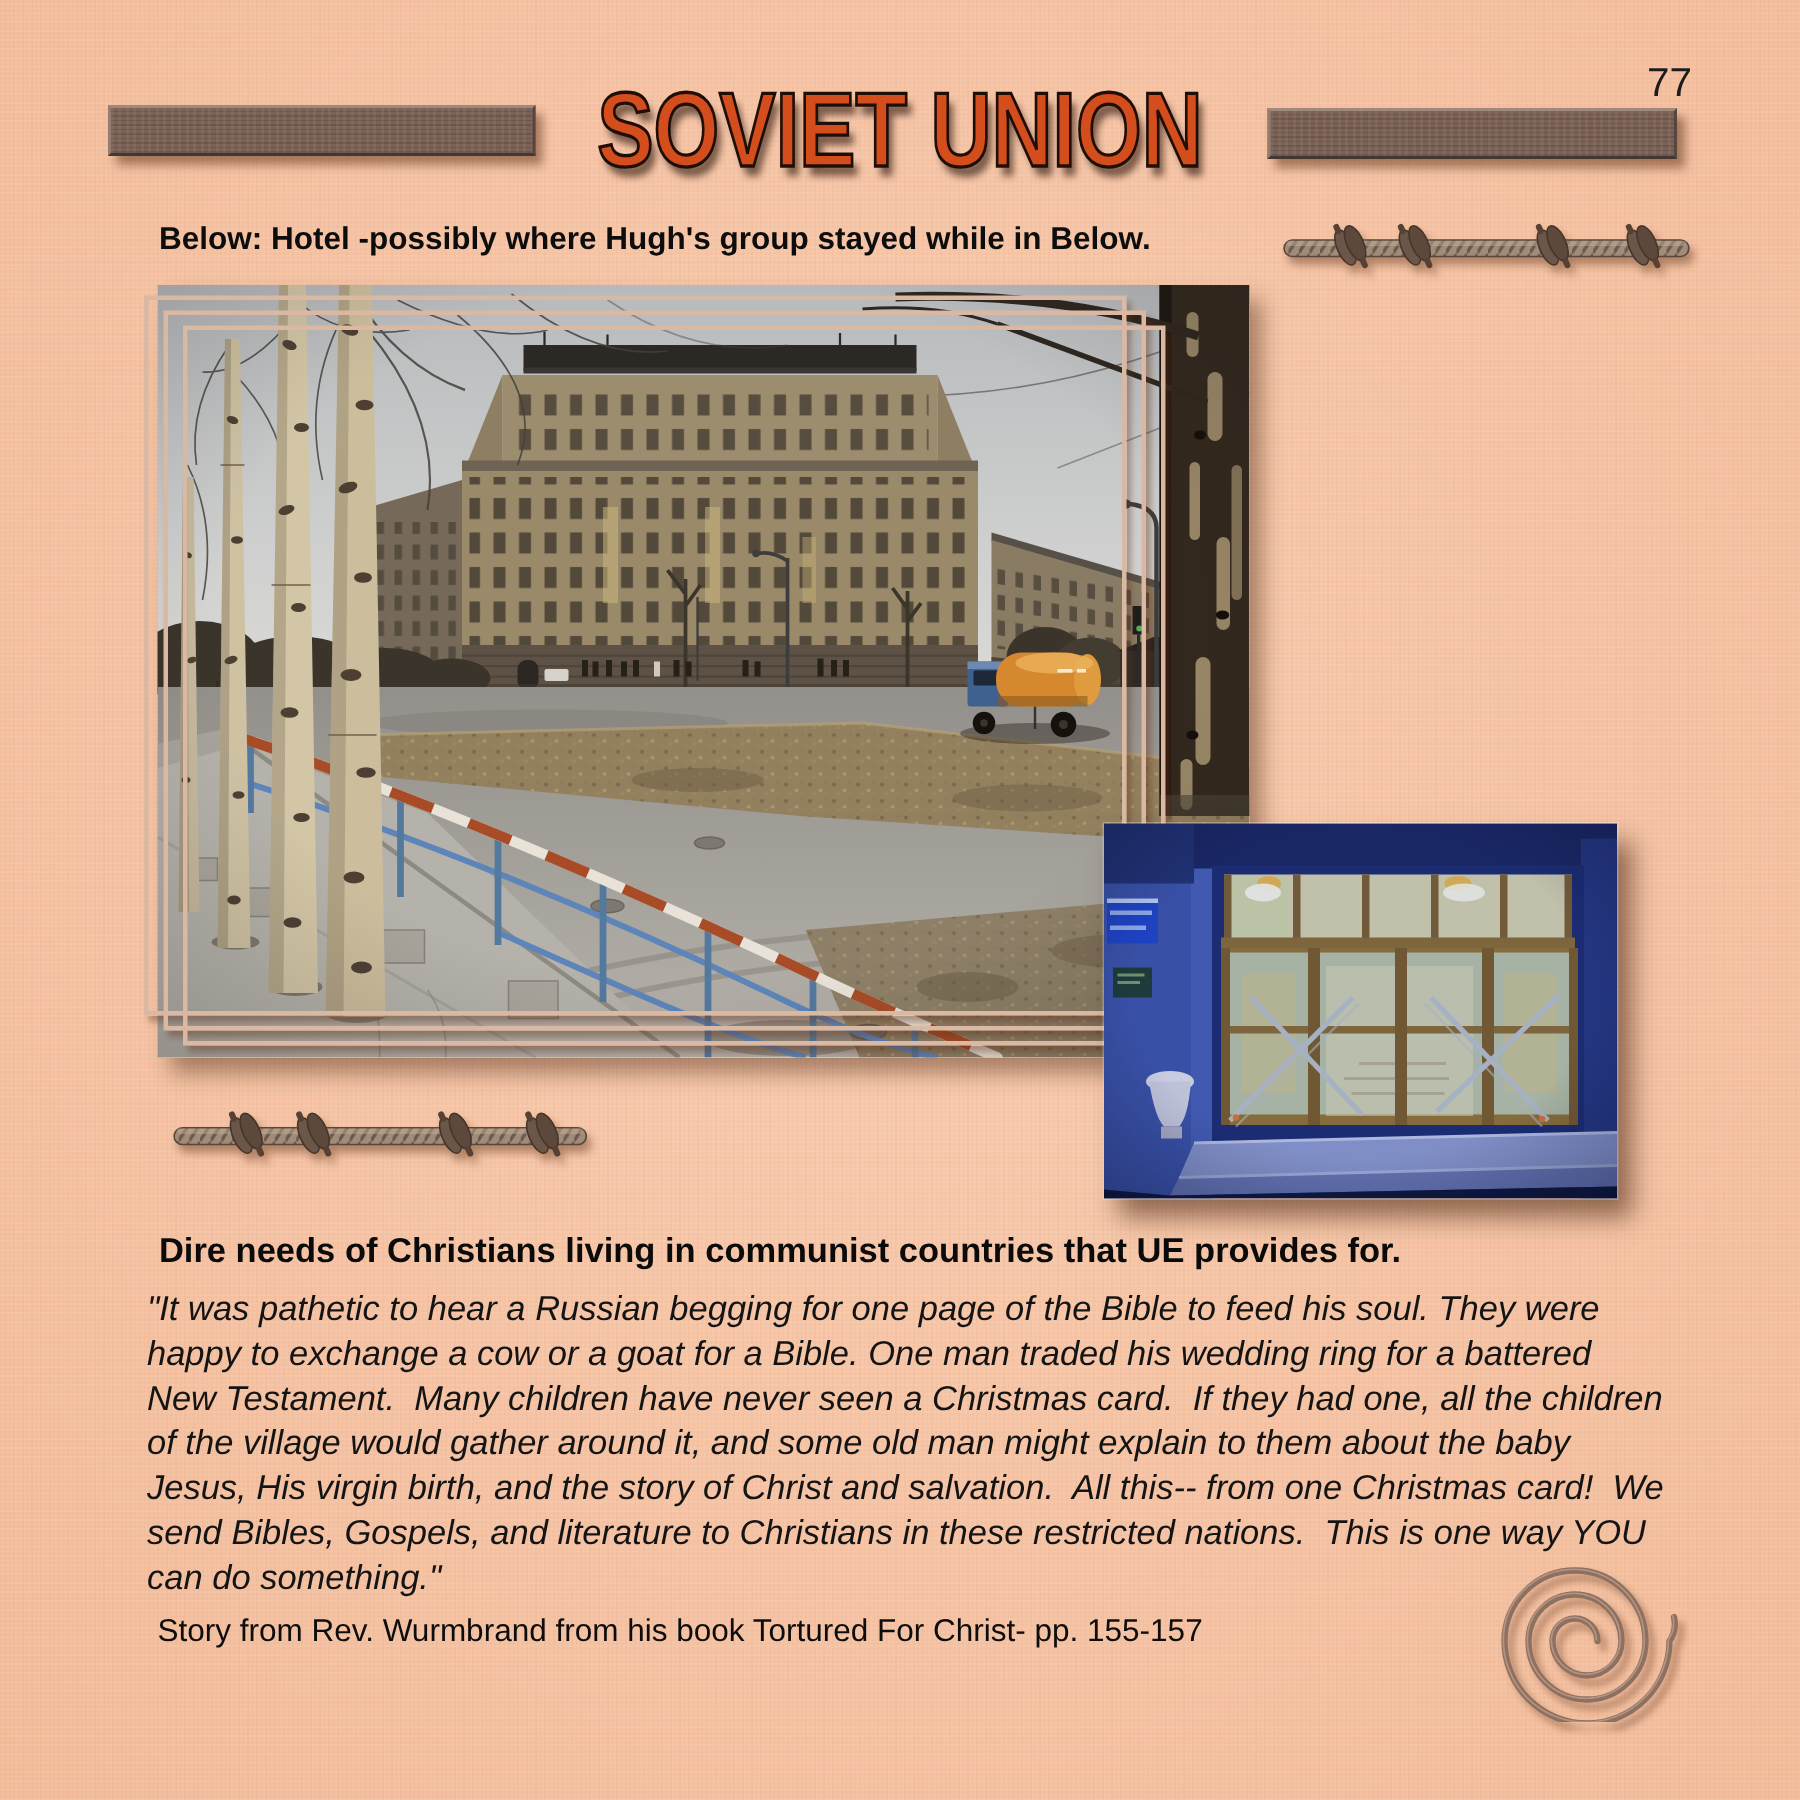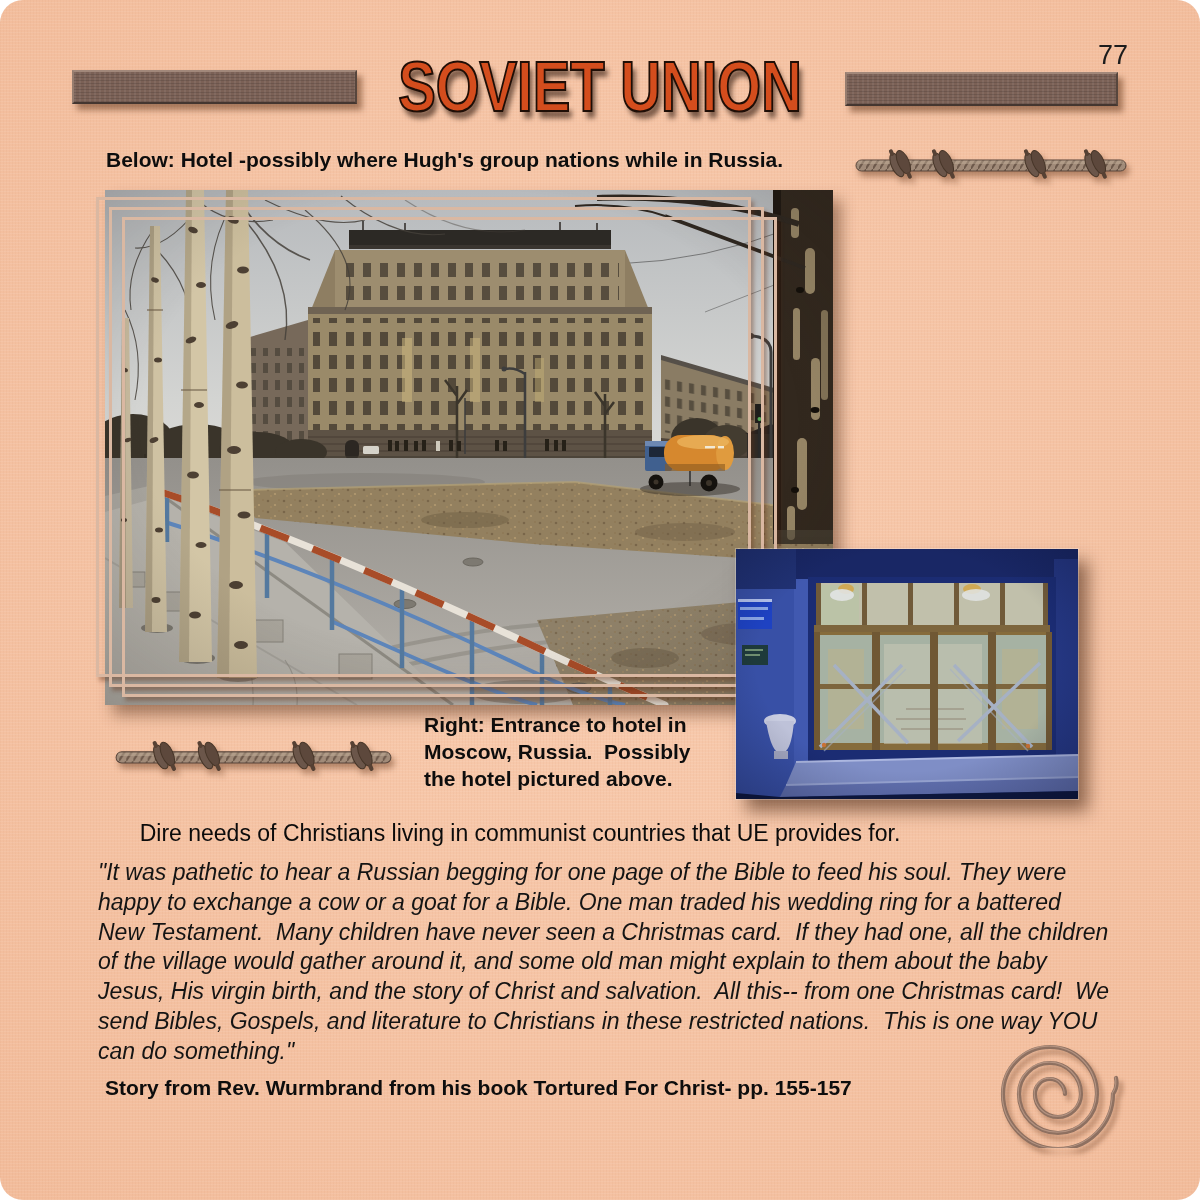--- a/index.html
+++ b/index.html
@@ -3,21 +3,20 @@
 <meta charset="utf-8">
 <style>
   html,body{margin:0;padding:0;}
   body{font-family:"Liberation Sans","DejaVu Sans",sans-serif;}
   .page{position:relative;width:1200px;height:1200px;overflow:hidden;
     background-color:#f8c6a6;
     background-image:
       repeating-linear-gradient(0deg, rgba(255,255,255,0.07) 0 1px, rgba(0,0,0,0) 1px 3px),
       repeating-linear-gradient(90deg, rgba(208,140,100,0.08) 0 1px, rgba(0,0,0,0) 1px 3px),
       radial-gradient(ellipse at 50% 45%, rgba(255,255,255,0.10), rgba(205,125,85,0.14));
-    border-radius: 23px;
   }
   
   .title-bar{position:absolute;height:30px;background:#7b6156;
     background-image:
       repeating-linear-gradient(0deg, rgba(0,0,0,0.12) 0 1px, rgba(0,0,0,0) 1px 3px),
       repeating-linear-gradient(90deg, rgba(255,255,255,0.06) 0 2px, rgba(0,0,0,0) 2px 5px);
     border-top:2px solid #a2887a;border-left:2px solid #967c6e;
     border-bottom:2px solid #443630;border-right:2px solid #57463d;
     box-shadow:5px 6px 6px rgba(90,45,20,0.5);}
   .page-title{position:absolute;left:355px;top:46px;width:490px;text-align:center;
@@ -27,24 +26,24 @@
     transform:scale(0.88,1.10);transform-origin:center top;white-space:nowrap;}
   .page-number{position:absolute;left:1098px;top:40px;width:60px;font-size:27px;color:#1c1c1c;}
   
   .cap{color:#0d0d0d;font-weight:bold;}
   .caption-top{position:absolute;left:106px;top:148px;font-size:21px;white-space:nowrap;}
   .note-left{position:absolute;left:846px;top:222px;width:278px;font-size:21.5px;
     line-height:27.5px;font-weight:bold;font-style:italic;color:#0c0c0c;}
   .caption-entrance{position:absolute;left:424px;top:711px;width:300px;font-size:21px;
     line-height:27px;white-space:pre-wrap;}
   .section-heading{position:absolute;left:0;top:820px;width:1040px;text-align:center;
-    font-size:23px;font-weight:normal;color:#0b0b0b;}
+    font-size:23px;font-weight:bold;color:#0b0b0b;}
   .quote{position:absolute;left:98px;top:858px;width:1012px;font-size:23px;line-height:29.8px;
     font-style:italic;color:#141414;white-space:pre-wrap;}
-  .attribution{position:absolute;left:105px;top:1076px;font-size:21px;font-weight:bold;color:#0d0d0d;}
+  .attribution{position:absolute;left:105px;top:1076px;font-size:21px;font-weight:normal;color:#0d0d0d;}
   
   .photo-main{position:absolute;left:105px;top:190px;width:728px;height:515px;
     box-shadow:8px 10px 14px rgba(70,35,15,0.45);z-index:1;}
   .photo-entrance{position:absolute;left:736px;top:549px;width:342px;height:250px;
     box-shadow:10px 12px 16px rgba(60,28,10,0.55);outline:1px solid rgba(255,255,255,0.25);z-index:4;}
   
   .frame-rect{position:absolute;width:649px;height:474px;border:3px solid #dab8a2;
     box-shadow:3px 4px 4px rgba(100,50,25,0.40);z-index:2;}
   .frame-r1{left:96px;top:197px;}
   .frame-r2{left:109px;top:207px;}
@@ -58,21 +57,21 @@
 </head>
 <body>
 
 <div class="page">
 
   <div class="title-bar frame-bar" style="left:72px;top:70px;width:281px;"></div>
   <div class="title-bar" style="left:845px;top:72px;width:269px;"></div>
   <div class="page-title">SOVIET UNION</div>
   <div class="page-number">77</div>
 
-  <div class="cap caption-top">Below: Hotel -possibly where Hugh's group nations while in Russia.</div>
+  <div class="cap caption-top">Below: Hotel -possibly where Hugh's group stayed while in Below.</div>
 
   <svg class="rope rope-top" width="278" height="44" viewBox="0 0 278 44">
     <defs>
       <pattern id="twistA" width="7" height="12" patternUnits="userSpaceOnUse">
         <rect width="7" height="12" fill="#a18b79"></rect>
         <path d="M-1,13 L8,-1" stroke="#6d594b" stroke-width="2.2"></path>
       </pattern>
     </defs>
     <rect x="4" y="15" width="270" height="11" rx="5.5" fill="url(#twistA)" stroke="#5a473c" stroke-width="1"></rect>
     <rect x="6" y="15.5" width="266" height="3.5" rx="1.7" fill="#c5b19c" opacity="0.45"></rect>
@@ -463,21 +462,20 @@
       <polygon points="60,213 342,206 342,228 50,236" fill="#8d99cc"></polygon>
       <polygon points="50,236 342,228 342,242 44,248" fill="#6a77b2"></polygon>
       <path d="M60,213 L342,206" stroke="#c0c8ea" stroke-width="2"></path>
       <path d="M50,236 L342,228" stroke="#aab4dc" stroke-width="2"></path>
       <polygon points="0,250 0,244 44,248 342,242 342,250" fill="#0c1333"></polygon>
     </g>
     <rect width="342" height="250" fill="#2240a0" opacity="0.12"></rect>
     <rect width="342" height="250" fill="url(#vig2)"></rect>
   </svg>
 
-  <div class="cap caption-entrance">Right: Entrance to hotel in Moscow, Russia.  Possibly the hotel pictured above.</div>
 
   <svg class="rope rope-left" width="283" height="46" viewBox="0 0 278 44">
     <defs>
       <pattern id="twistB" width="7" height="12" patternUnits="userSpaceOnUse">
         <rect width="7" height="12" fill="#a18b79"></rect>
         <path d="M-1,13 L8,-1" stroke="#6d594b" stroke-width="2.2"></path>
       </pattern>
     </defs>
     <rect x="4" y="15" width="270" height="11" rx="5.5" fill="url(#twistB)" stroke="#5a473c" stroke-width="1"></rect>
     <rect x="6" y="15.5" width="266" height="3.5" rx="1.7" fill="#c5b19c" opacity="0.45"></rect>

